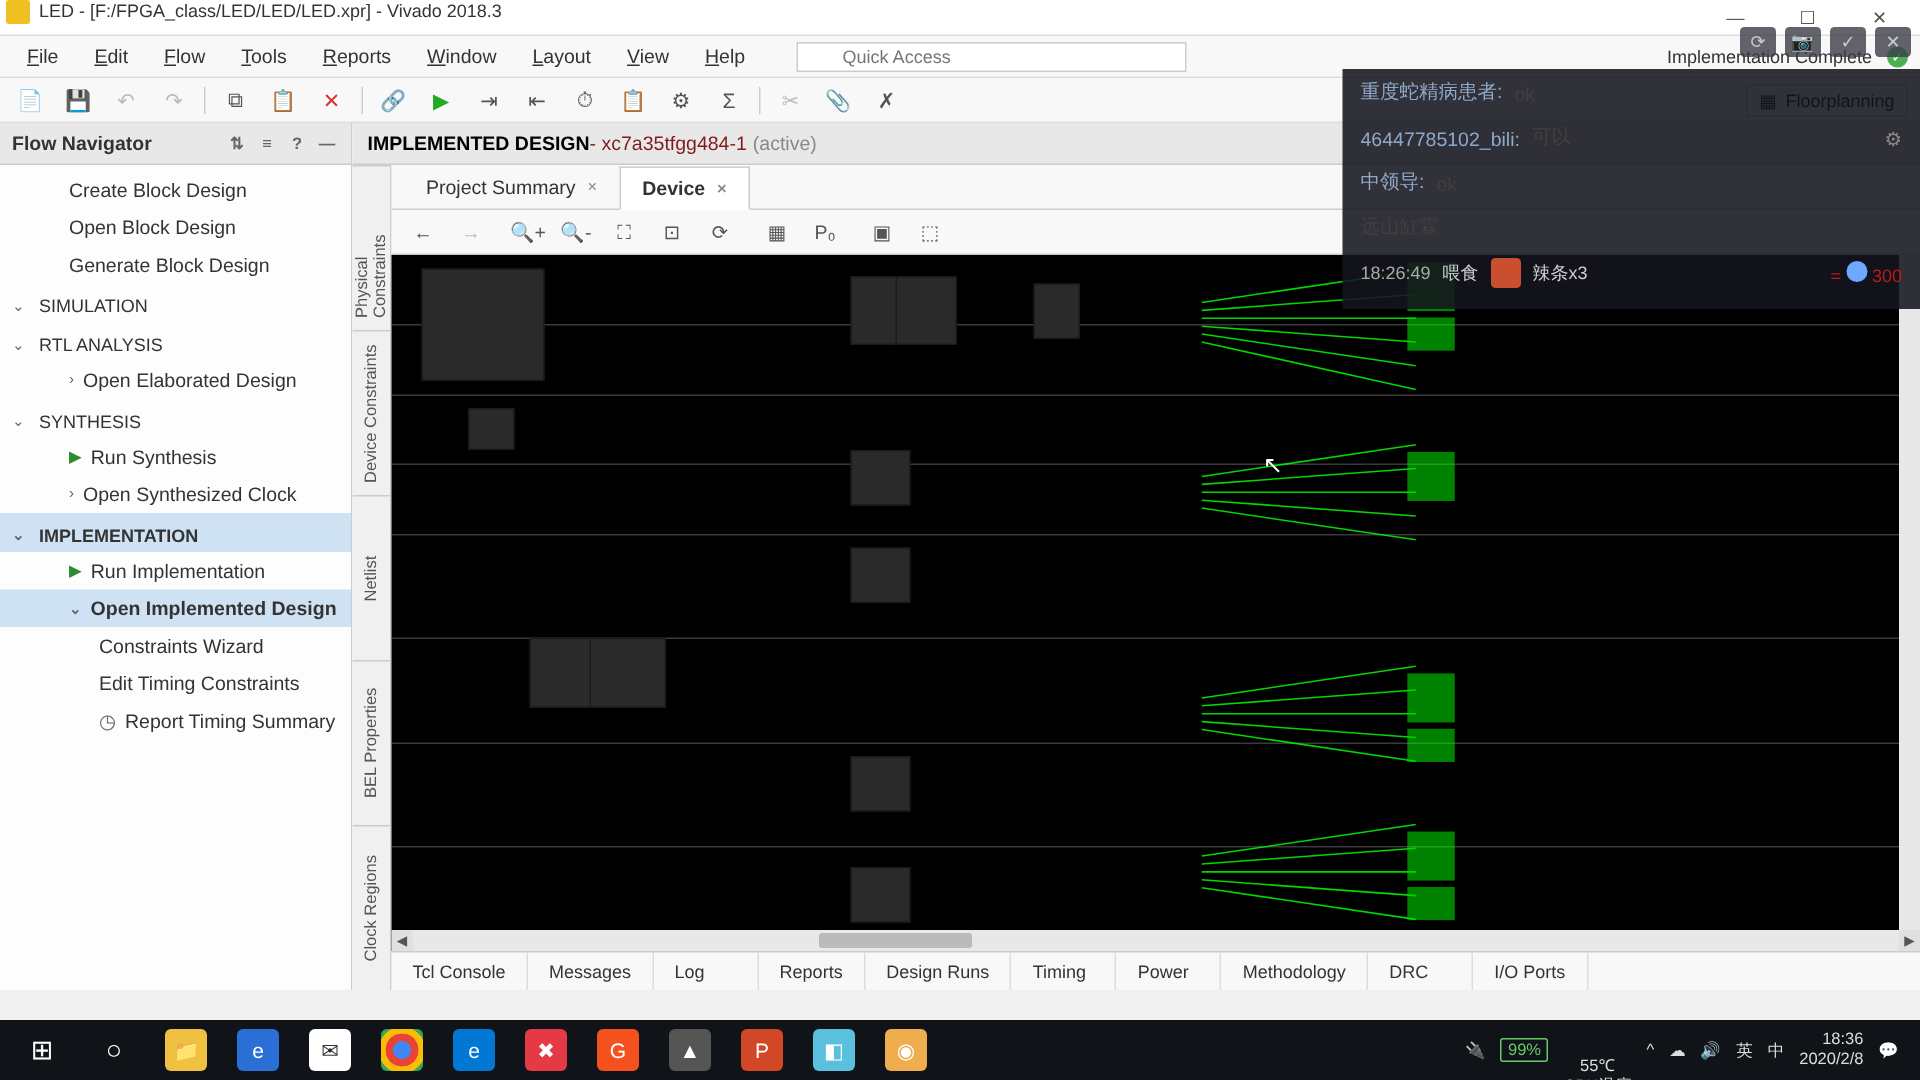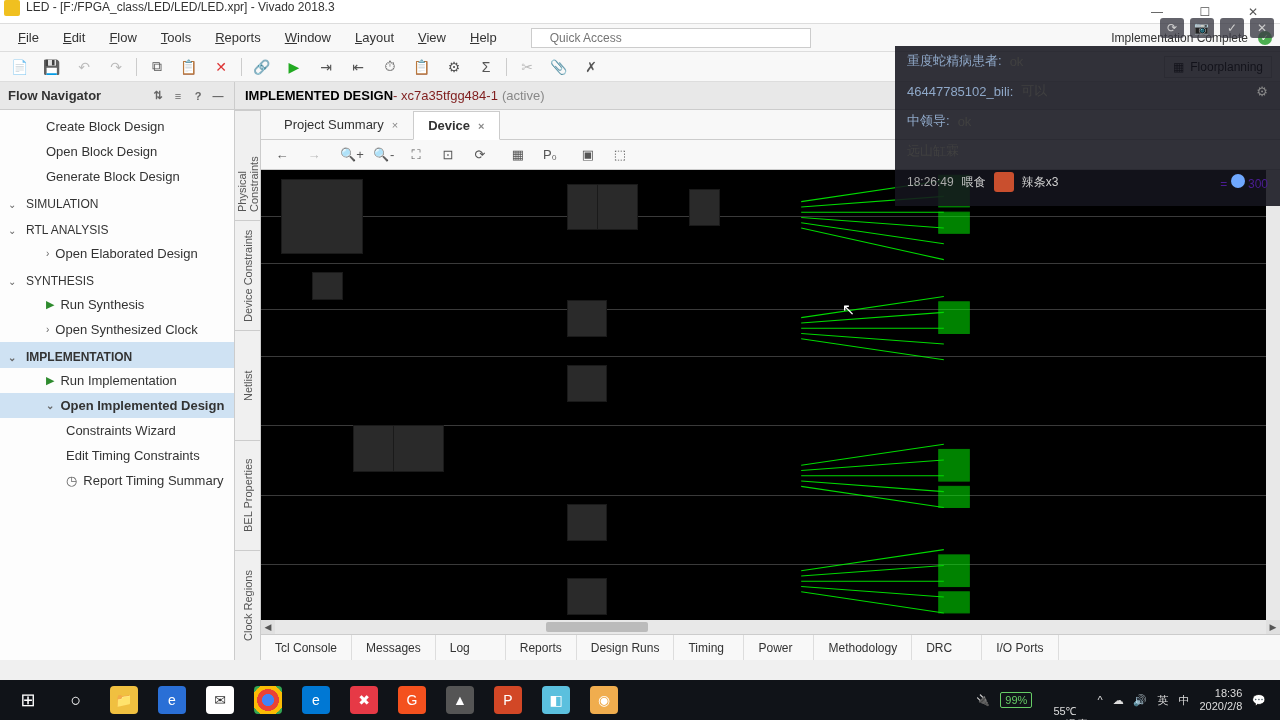--- a/index.html
+++ b/index.html
@@ -10,21 +10,21 @@
 .titlebar .app-icon { width: 16px; height: 16px; background: #f0c020; border-radius: 2px; margin-right: 6px; }
 .titlebar .title { font-size: 12px; color: #333; flex: 1; }
 .titlebar .win-btns { display: flex; gap: 2px; }
 .titlebar .win-btn { width: 46px; height: 24px; display: flex; align-items: center; justify-content: center; font-size: 12px; color: #555; }
 
 
 .menubar { height: 28px; background: #f8f8f8; display: flex; align-items: center; padding: 0 8px; gap: 4px; border-bottom: 1px solid #ddd; }
 .menubar .menu-item { font-size: 13px; color: #333; padding: 4px 10px; text-decoration: underline; text-decoration-color: transparent; }
 .menubar .menu-item::first-letter { text-decoration: underline; }
 .menubar .quick-access { flex: 1; margin-left: 20px; }
-.menubar .quick-access input { width: 280px; height: 20px; border: 1px solid #ccc; padding: 0 18px; font-size: 12px; background: #fff; }
+.menubar .quick-access input { width: 260px; height: 20px; border: 1px solid #ccc; padding: 0 30px; font-size: 12px; background: #fff; }
 .menubar .impl-status { font-size: 12px; color: #333; margin-right: 6px; }
 .menubar .status-check { width: 14px; height: 14px; background: #4caf50; border-radius: 50%; display: inline-flex; align-items: center; justify-content: center; color: #fff; font-size: 10px; }
 
 
 .toolbar { height: 30px; background: #f8f8f8; display: flex; align-items: center; padding: 0 8px; gap: 8px; border-bottom: 1px solid #ddd; }
 .toolbar .tb-btn { width: 24px; height: 24px; display: flex; align-items: center; justify-content: center; color: #555; font-size: 14px; }
 .toolbar .tb-sep { width: 1px; height: 18px; background: #ccc; }
 .toolbar .spacer { flex: 1; }
 .toolbar .layout-dd { height: 22px; border: 1px solid #ccc; background: #fff; padding: 0 8px; font-size: 12px; display: flex; align-items: center; gap: 6px; }
 
@@ -74,30 +74,30 @@
 .device-canvas .cursor { position: absolute; width: 14px; height: 18px; color: #fff; font-size: 16px; pointer-events: none; }
 
 
 .bottom-tabs { height: 26px; background: #f8f8f8; border-top: 1px solid #ccc; display: flex; align-items: center; }
 .bottom-tabs .btab { padding: 0 14px; height: 100%; display: flex; align-items: center; font-size: 12px; color: #333; border-right: 1px solid #ddd; cursor: pointer; }
 
 
 .overlay { position: absolute; top: 46px; right: 0; width: 385px; background: rgba(20,20,30,0.88); color: #d0d0d0; font-size: 13px; padding-bottom: 8px; }
 .overlay .ov-stats { height: 30px; display: flex; align-items: center; gap: 14px; padding: 0 12px; font-size: 13px; }
 .overlay .ov-stats .dot { width: 8px; height: 8px; border-radius: 50%; background: #4caf50; display: inline-block; margin-right: 4px; }
-.overlay .ov-row { padding: 6px 12px; display: flex; align-items: center; gap: 8px; }
+.overlay .ov-row { padding: 6px 12px; display: flex; align-items: flex-end; gap: 8px; }
 .overlay .ov-row .user { color: #8fa8c8; }
 .overlay .ov-row .msg { color: #404040; }
 .overlay .ov-top-icons { position: absolute; top: -28px; right: 6px; display: flex; gap: 6px; }
 .overlay .ov-top-icons .oi { width: 24px; height: 20px; background: rgba(60,60,70,0.8); border-radius: 3px; display: flex; align-items: center; justify-content: center; font-size: 12px; color: #ccc; }
 .overlay .gear { margin-left: auto; color: #888; }
 .overlay .gift-row { padding: 6px 12px; display: flex; align-items: center; gap: 8px; font-size: 12px; }
 .overlay .gift-row .time { color: #aaa; }
 .overlay .gift-row .gift-icon { width: 20px; height: 20px; background: #c94f2e; border-radius: 3px; }
-.overlay .gift-row .count { margin-left: auto; color: #4c1d95; }
+.overlay .gift-row .count { margin-left: auto; color: #b91c1c; }
 .overlay .gift-row .coin { width: 14px; height: 14px; background: #6fa8ff; border-radius: 50%; display: inline-block; }
 
 
 .taskbar { position: absolute; bottom: 0; left: 0; right: 0; height: 40px; background: #101318; display: flex; align-items: center; padding: 0 4px; }
 .taskbar .tb-item { width: 48px; height: 40px; display: flex; align-items: center; justify-content: center; color: #fff; font-size: 18px; }
 .taskbar .tb-item .sq { width: 28px; height: 28px; border-radius: 4px; display: flex; align-items: center; justify-content: center; font-size: 14px; color: #fff; }
 .taskbar .tray { margin-left: auto; display: flex; align-items: center; gap: 10px; padding: 0 10px; color: #ddd; font-size: 11px; }
 .taskbar .tray .battery { border: 1px solid #6c6; padding: 1px 4px; border-radius: 2px; color: #6c6; font-size: 11px; }
 .taskbar .tray .clock { text-align: right; line-height: 1.2; }
 .taskbar .tray .temp { text-align: center; line-height: 1.2; margin-top: 36px; }

